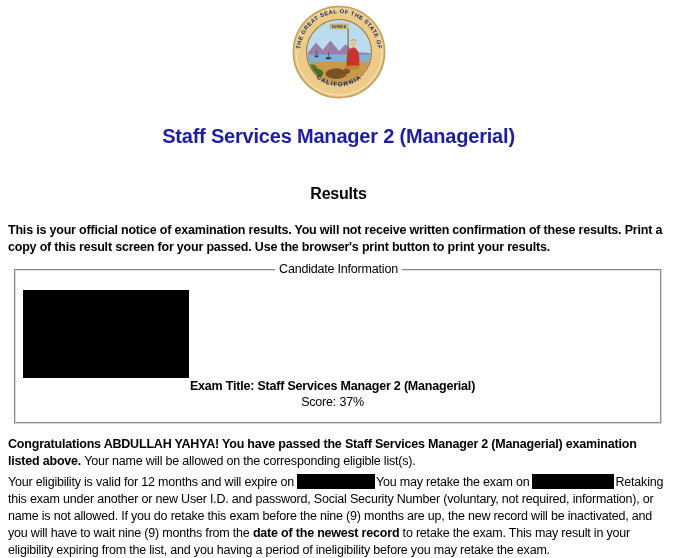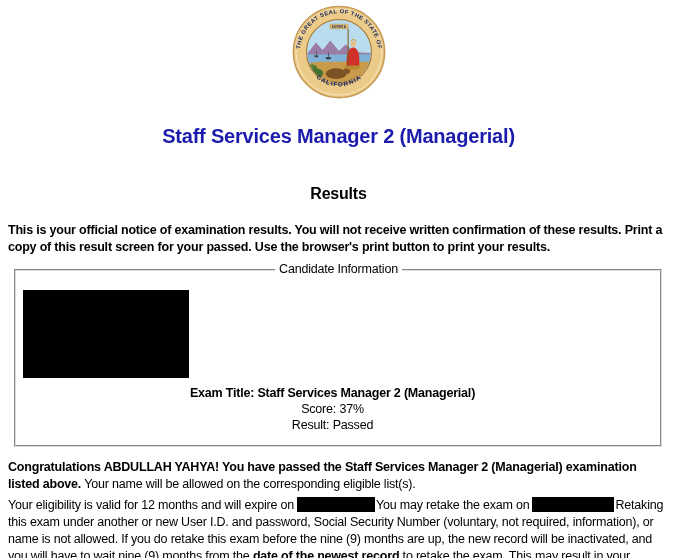--- a/index.html
+++ b/index.html
@@ -53,21 +53,20 @@
     font-size: 12.5px;
     line-height: 15px;
   }
   .redacted-block {
     width: 166px;
     height: 88px;
     background: var(--redaction, #000);
     margin-top: 6px;
   }
   .exam-line {
-    margin-top: 7px;
     line-height: 16px;
     font-weight: bold;
   }
   .info-line { line-height: 16px; }
   .congrats { margin: 12px 8px 0 8px; }
   .congrats .bold-seg { font-weight: bold; }
   .eligibility { margin: 4px 8px 0 8px; }
   .eligibility .bold-seg { font-weight: bold; }
   .redact-inline {
     display: inline-block;
@@ -141,24 +140,20 @@
     <legend>Candidate Information</legend>
     <div class="redacted-block"></div>
     <div class="exam-line">
       <span>Exam Title:</span>
       <span>Staff Services Manager 2 (Managerial)</span>
     </div>
     <div class="info-line">
       <span>Score:</span>
       <span>37%</span>
     </div>
-    <div class="info-line">
-      <span>Result:</span>
-      <span>Passed</span>
-    </div>
   </fieldset>
 
   <p class="congrats">
     <span class="bold-seg">Congratulations ABDULLAH YAHYA! You have passed the Staff Services Manager 2 (Managerial) examination listed above.</span>
     <span>Your name will be allowed on the corresponding eligible list(s).</span>
   </p>
 
   <p class="eligibility">
     <span>Your eligibility is valid for 12 months and will expire on</span><span class="redact-inline"></span><span>You may retake the exam on</span><span class="redact-inline second"></span><span>Retaking this exam under another or new User I.D. and password, Social Security Number (voluntary, not required, information), or name is not allowed. If you do retake this exam before the nine (9) months are up, the new record will be inactivated, and you will have to wait nine (9) months from the</span>
     <span class="bold-seg">date of the newest record</span>

